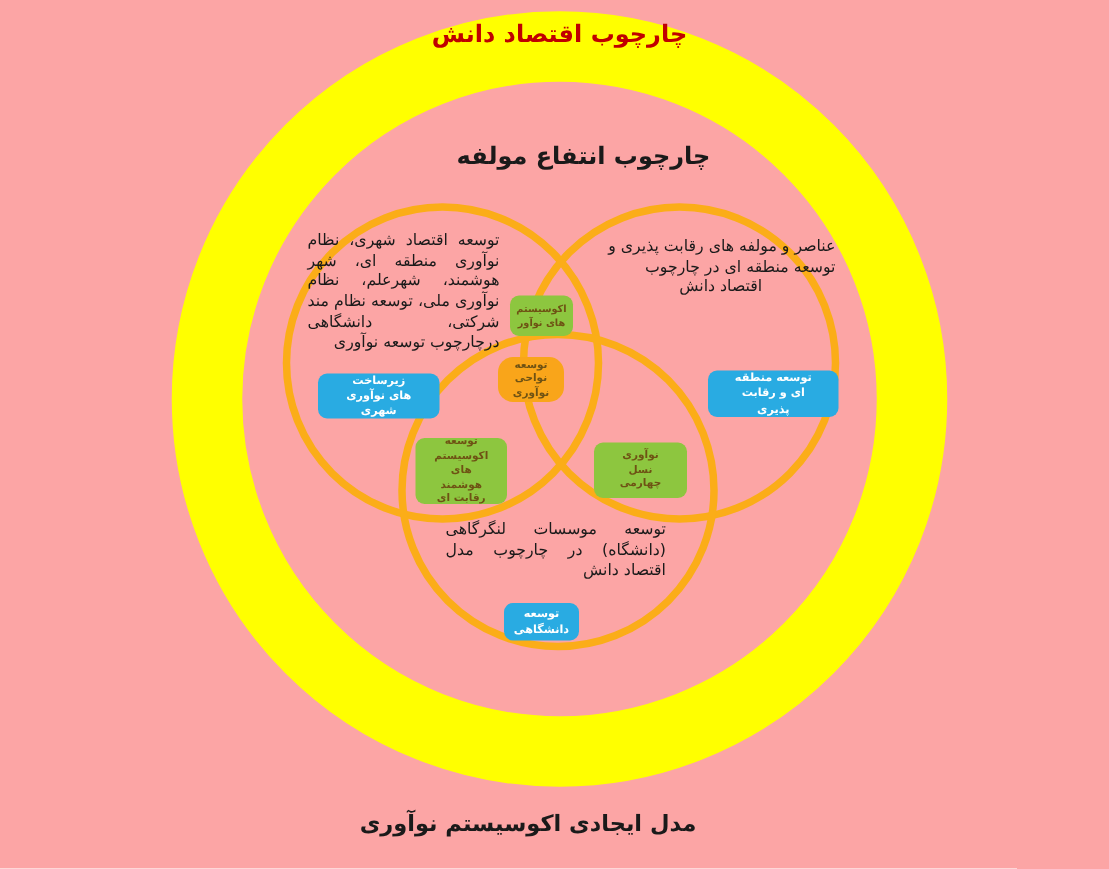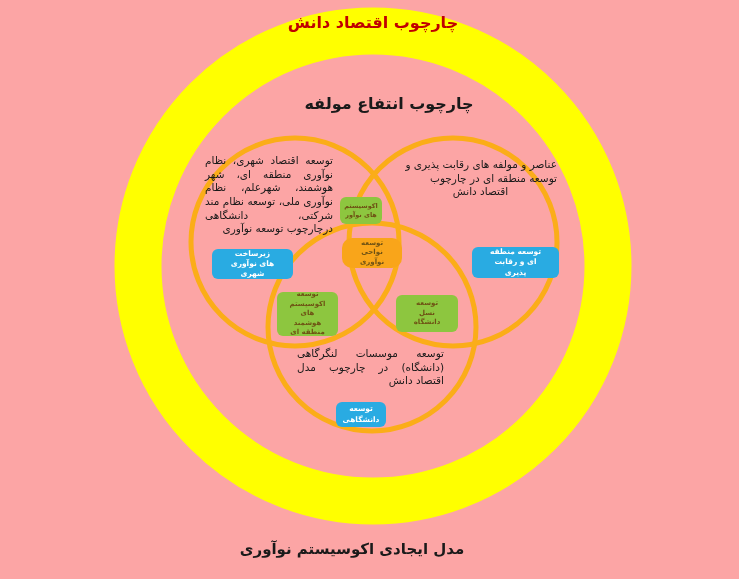--- a/index.html
+++ b/index.html
@@ -51,21 +51,21 @@
     font-weight:bold;
     color:var(--box-text-dark);
     box-sizing:border-box;
     padding:2px 17px;
     line-height:1.35;
   }
   .box-green{background:var(--box-green);}
   .box-blue{background:var(--box-blue);color:#ffffff;}
   .box-orange{background:var(--box-orange);}
   .bx-eco-top{left:340px;top:197px;width:42px;height:27px;font-size:6.5px;}
-  .bx-center{left:342px;top:238px;width:60px;height:30px;font-size:7px;border-radius:10px;}
+  .bx-center{left:332px;top:238px;width:44px;height:30px;font-size:7px;border-radius:10px;}
   .bx-blue-left{left:212px;top:249px;width:81px;height:30px;font-size:7.5px;}
   .bx-blue-right{left:472px;top:247px;width:87px;height:31px;font-size:7.5px;}
   .bx-green-left{left:277px;top:292px;width:61px;height:44px;font-size:7px;}
   .bx-green-right{left:396px;top:295px;width:62px;height:37px;font-size:7px;}
   .bx-blue-bottom{left:336px;top:402px;width:50px;height:25px;font-size:7.5px;}
 </style>
 </head>
 <body>
 
 <div class="canvas">
@@ -88,21 +88,21 @@
   <div class="text-block tb-bottom">توسعه موسسات لنگرگاهی (دانشگاه) در چارچوب مدل اقتصاد دانش</div>
 
   <div class="label-box box-green bx-eco-top">اکوسیستم های نوآور</div>
 
   <div class="label-box box-orange bx-center">توسعه نواحی نوآوری</div>
 
   <div class="label-box box-blue bx-blue-left">زیرساخت های نوآوری شهری</div>
 
   <div class="label-box box-blue bx-blue-right">توسعه منطقه ای و رقابت پذیری</div>
 
-  <div class="label-box box-green bx-green-left">توسعه اکوسیستم های هوشمند منطقه ای</div>
+  <div class="label-box box-green bx-green-left">توسعه اکوسیستم های هوشمند رقابت ای</div>
 
-  <div class="label-box box-green bx-green-right">توسعه نسل دانشگاه</div>
+  <div class="label-box box-green bx-green-right">نوآوری نسل چهارمی</div>
 
   <div class="label-box box-blue bx-blue-bottom">توسعه دانشگاهی</div>
 
   <div class="title caption-bottom">مدل ایجادی اکوسیستم نوآوری</div>
 
 </div>
 
 </body></html>

